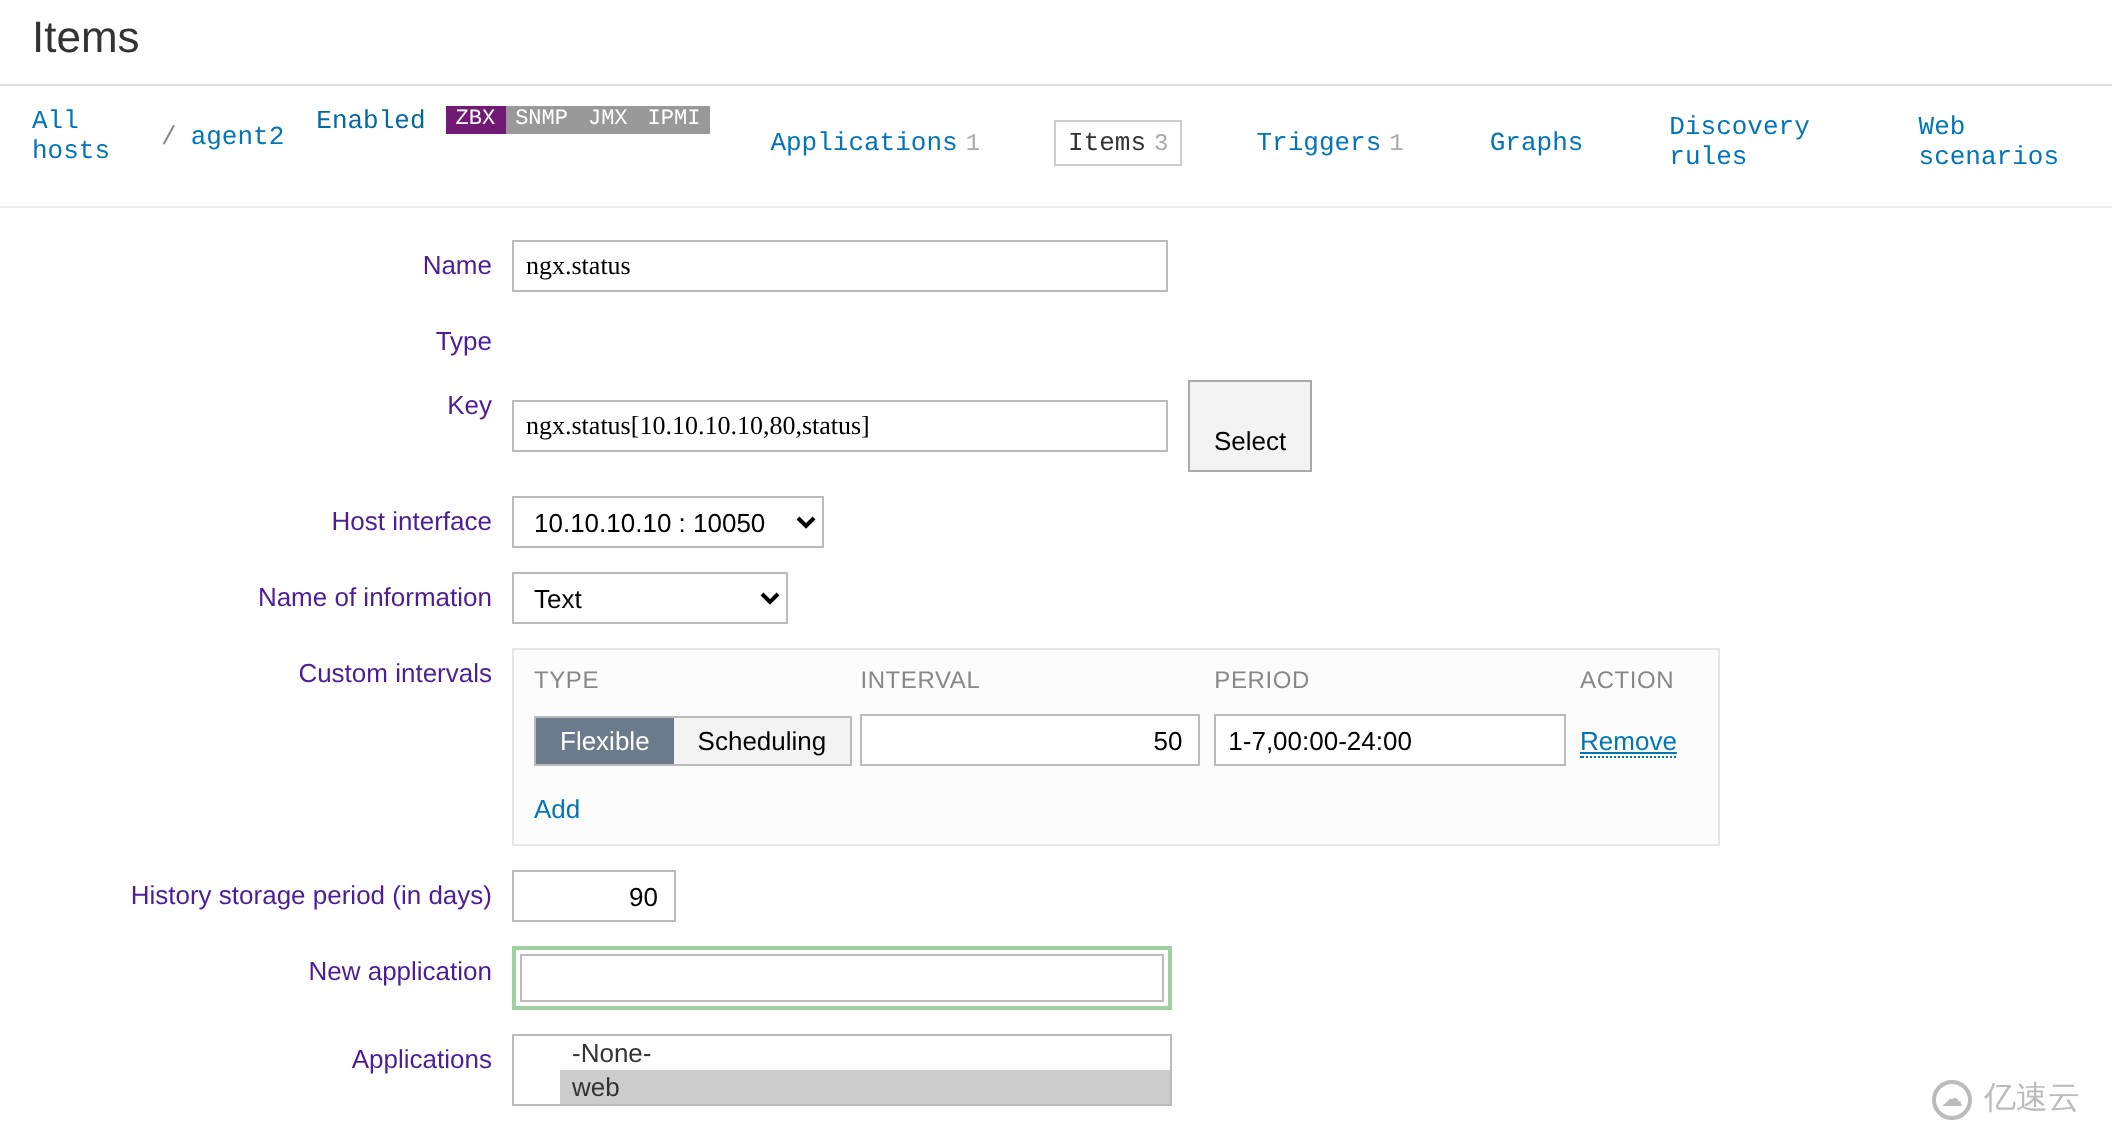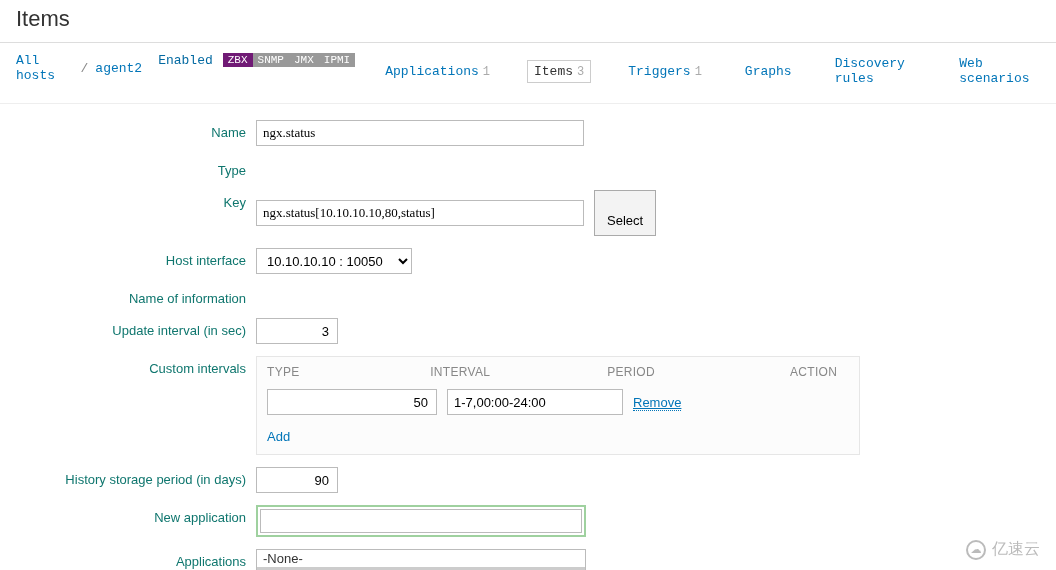--- a/index.html
+++ b/index.html
@@ -12,21 +12,21 @@
 .enabled { color: #0369a1; margin-left: 16px; }
 .badges { margin-left: 10px; display: flex; }
 .badge { font-size: 11px; padding: 1px 5px; color: #fff; background: #999; }
 .badge.green { background: #701a75; }
 .tabs { display: flex; gap: 31px; margin-left: 24px; align-items: center; }
 .tab { color: #0275b8; text-decoration: none; padding: 3px 6px; }
 .tab.active { background: #fff; border: 1px solid #ccc; color: #333; }
 .tab .count { color: #aaa; margin-left: 4px; font-size: 12px; }
 .form-wrap { padding: 16px 16px 16px 16px; }
 .form-row { display: flex; align-items: flex-start; margin-bottom: 12px; }
-.form-label { width: 240px; text-align: right; padding-right: 10px; padding-top: 5px; color: #0f766e; font-size: 13px; }
+.form-label { width: 240px; text-align: right; padding-right: 10px; padding-top: 5px; color: #4c1d95; font-size: 13px; }
 .form-control { display: flex; align-items: center; gap: 10px; }
 input[type=text], select { border: 1px solid #bbb; padding: 4px 6px; font-size: 13px; background: #fff; height: 26px; }
 input.txt-wide { width: 328px; font-family: Liberation Serif, serif; }
 input.txt-num { width: 82px; text-align: right; padding-right: 8px; }
 select.sel-type { width: 145px; }
 select.sel-host { width: 156px; }
 select.sel-info { width: 138px; }
 .btn { border: 1px solid #aaa; background: #f3f3f3; padding: 22px 12px; font-size: 13px; cursor: pointer; height: 26px; }
 .ci-table { border: 1px solid #e6e6e6; background: #fcfcfc; width: 604px; }
 .ci-head, .ci-row { display: flex; }
@@ -40,21 +40,21 @@
 .toggle-group { display: inline-flex; border: 1px solid #bbb; overflow: hidden; }
 .toggle-btn { padding: 4px 12px; font-size: 13px; background: #f3f3f3; cursor: pointer; border: none; }
 .toggle-btn.active { background: #6b7b8c; color: #fff; }
 .ci-row input.ci-int { width: 170px; text-align: right; padding-right: 8px; }
 .ci-row input.ci-per { width: 176px; }
 .link { color: #0275b8; cursor: pointer; text-decoration: none; }
 .link.dotted { border-bottom: 1px dotted #0275b8; text-decoration: underline; }
 .ci-add { padding: 4px 10px 10px 10px; }
 .newapp-wrap { border: 2px solid #9fd19f; padding: 2px; display: inline-block; }
 .newapp-wrap input { border: 1px solid #bbb; width: 322px; height: 24px; }
-.apps-box { width: 330px; border: 1px solid #bbb; }
+.apps-box { width: 330px; border: 1px solid #bbb; padding-left: 23px; }
 .apps-opt { padding: 1px 6px; font-size: 13px; }
 .apps-opt.sel { background: #ccc; }
 .watermark { position: fixed; right: 16px; bottom: 10px; color: #bbb; font-size: 16px; display: flex; align-items: center; gap: 6px; }
 .watermark .circ { border: 2px solid #bbb; border-radius: 50%; width: 20px; height: 20px; display: inline-flex; align-items: center; justify-content: center; font-size: 11px; }
 </style>
 </head>
 <body>
 
 <h1 class="page-title">Items</h1>
 
@@ -106,40 +106,45 @@
     <div class="form-label">Host interface</div>
     <div class="form-control">
       <select class="sel-host">
         <option>10.10.10.10 : 10050</option>
       </select>
     </div>
   </div>
 
   <div class="form-row">
     <div class="form-label">Name of information</div>
+    <div class="form-control">
+      <select class="sel-info">
+        <option>Text</option>
+      </select>
+    </div>
   </div>
 
-  <div class="form-row">
-    <div class="form-label">Update interval (in sec)</div>
-    <div class="form-control">
-      <input type="text" class="txt-num" value="3" style="">
-    </div>
-  </div>
 
   <div class="form-row">
     <div class="form-label">Custom intervals</div>
     <div class="form-control">
       <div class="ci-table">
         <div class="ci-head">
           <div class="col col-type">TYPE</div>
           <div class="col col-interval">INTERVAL</div>
           <div class="col col-period">PERIOD</div>
           <div class="col col-action">ACTION</div>
         </div>
         <div class="ci-row">
+          <div class="col-type">
+            <div class="toggle-group">
+              <button class="toggle-btn active">Flexible</button>
+              <button class="toggle-btn">Scheduling</button>
+            </div>
+          </div>
           <div class="col-interval">
             <input type="text" class="ci-int" value="50" style="">
           </div>
           <div class="col-period">
             <input type="text" class="ci-per" value="1-7,00:00-24:00" style="">
           </div>
           <div class="col-action">
             <a class="link dotted">Remove</a>
           </div>
         </div>

